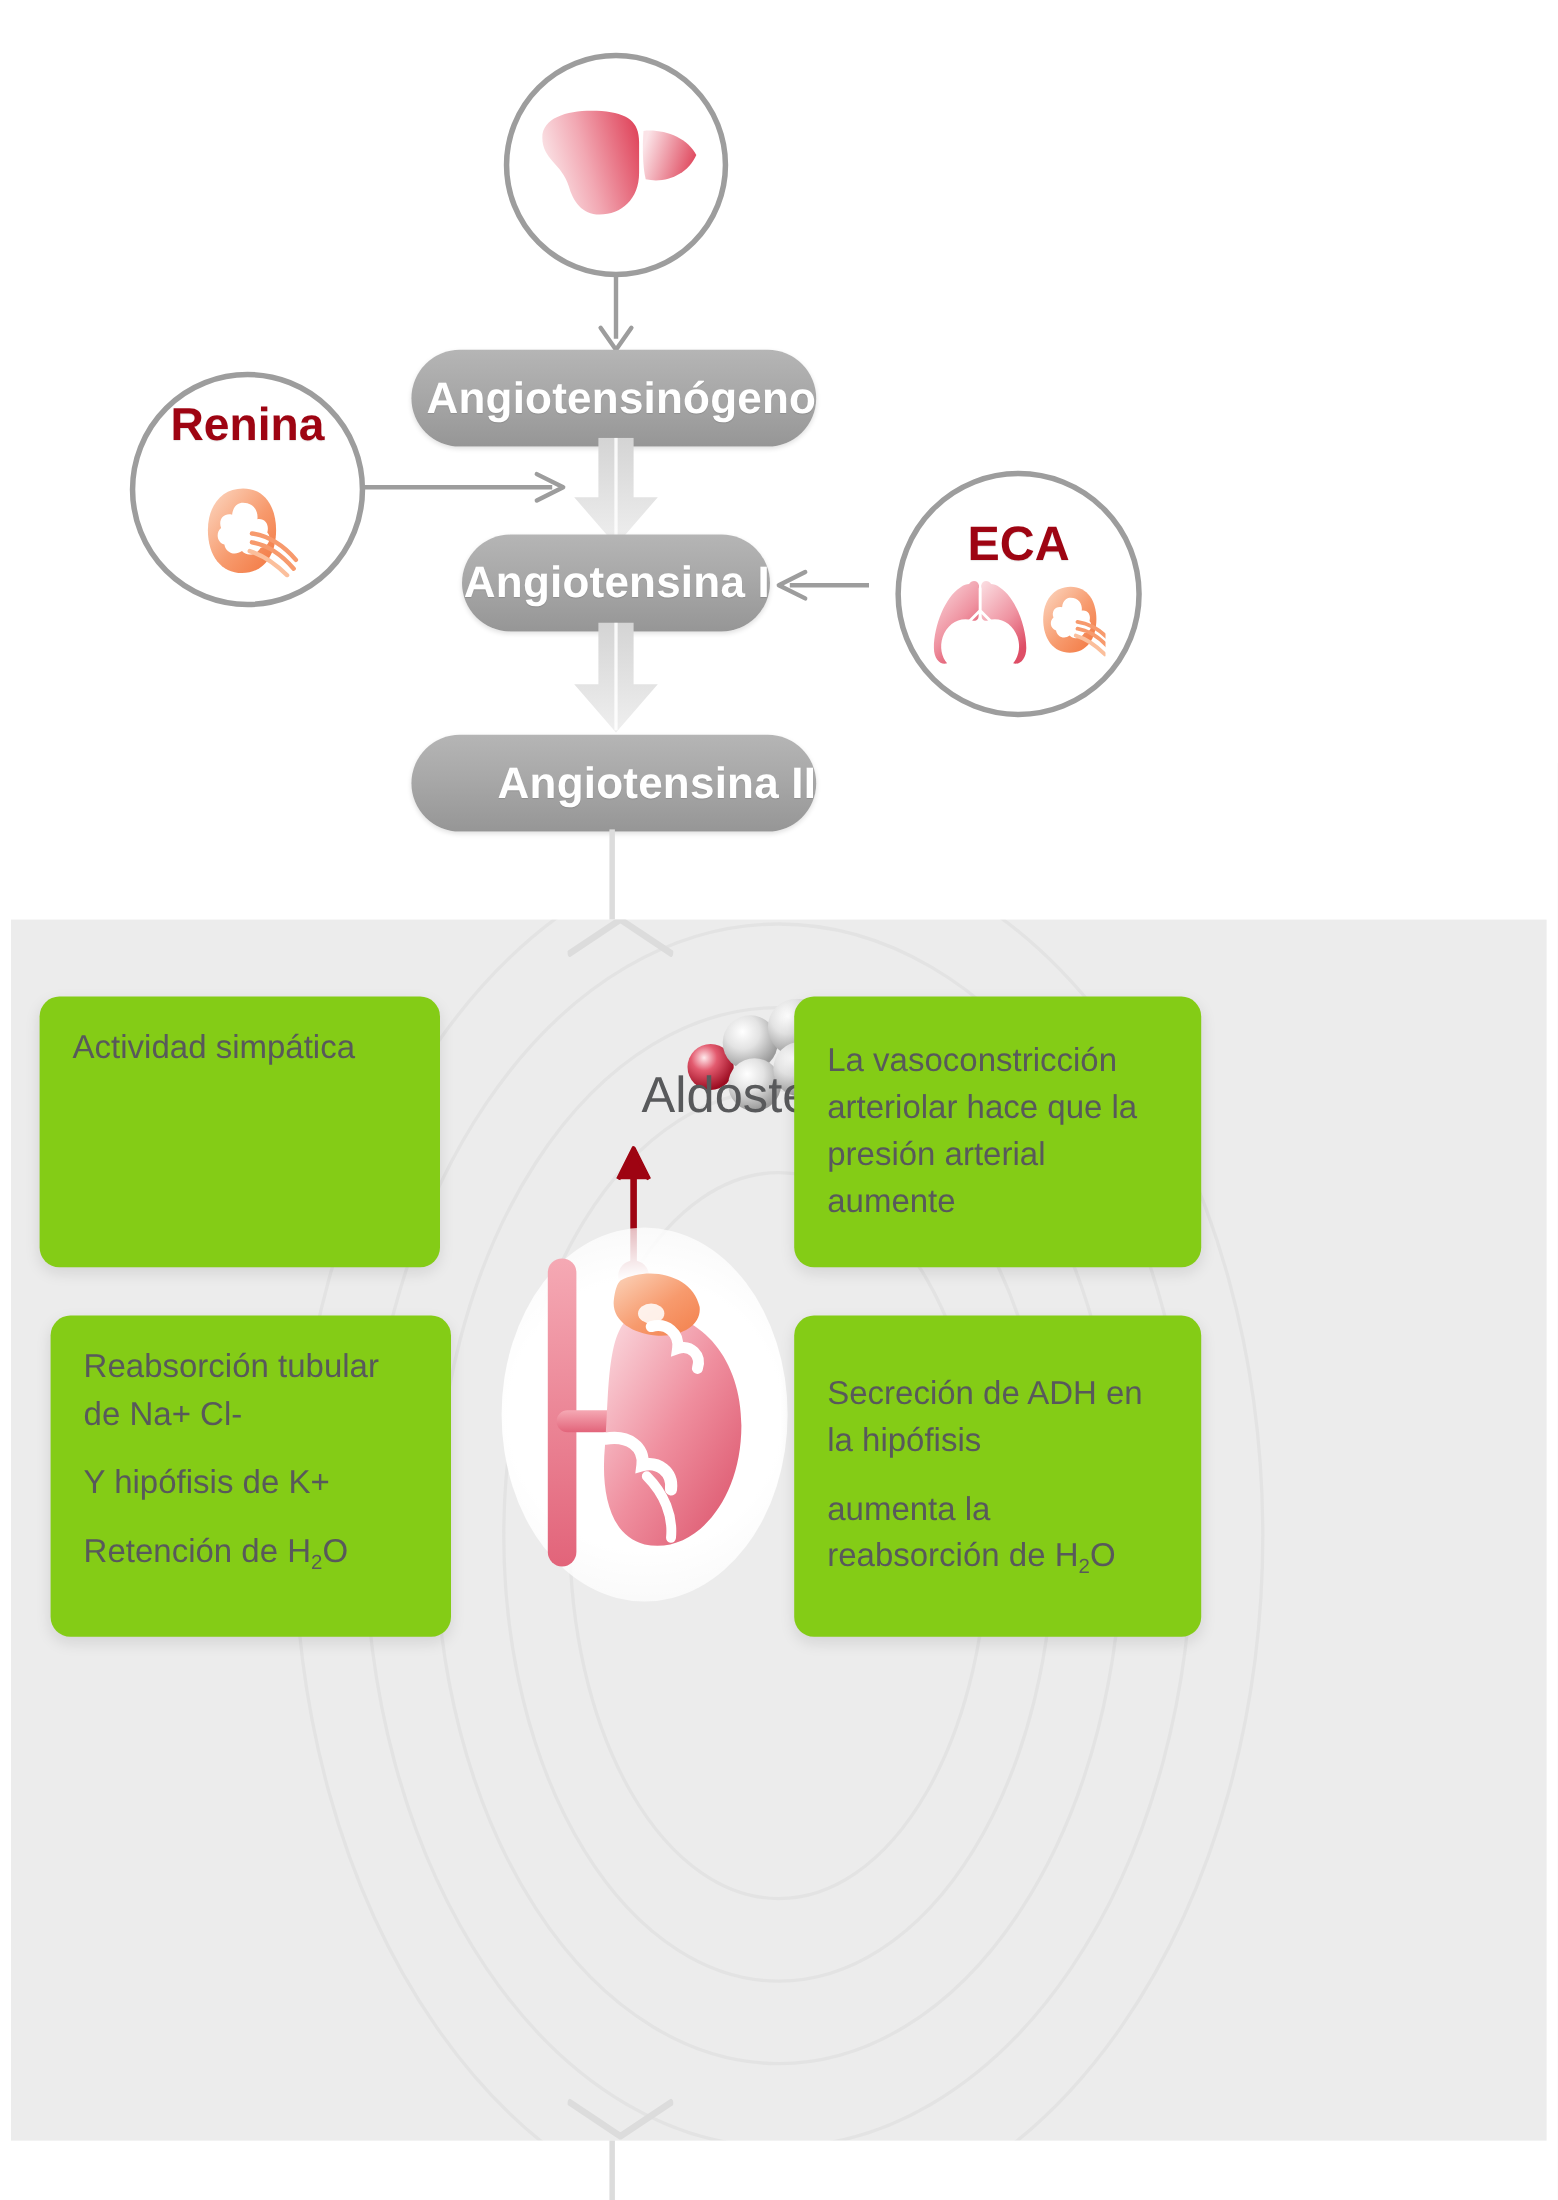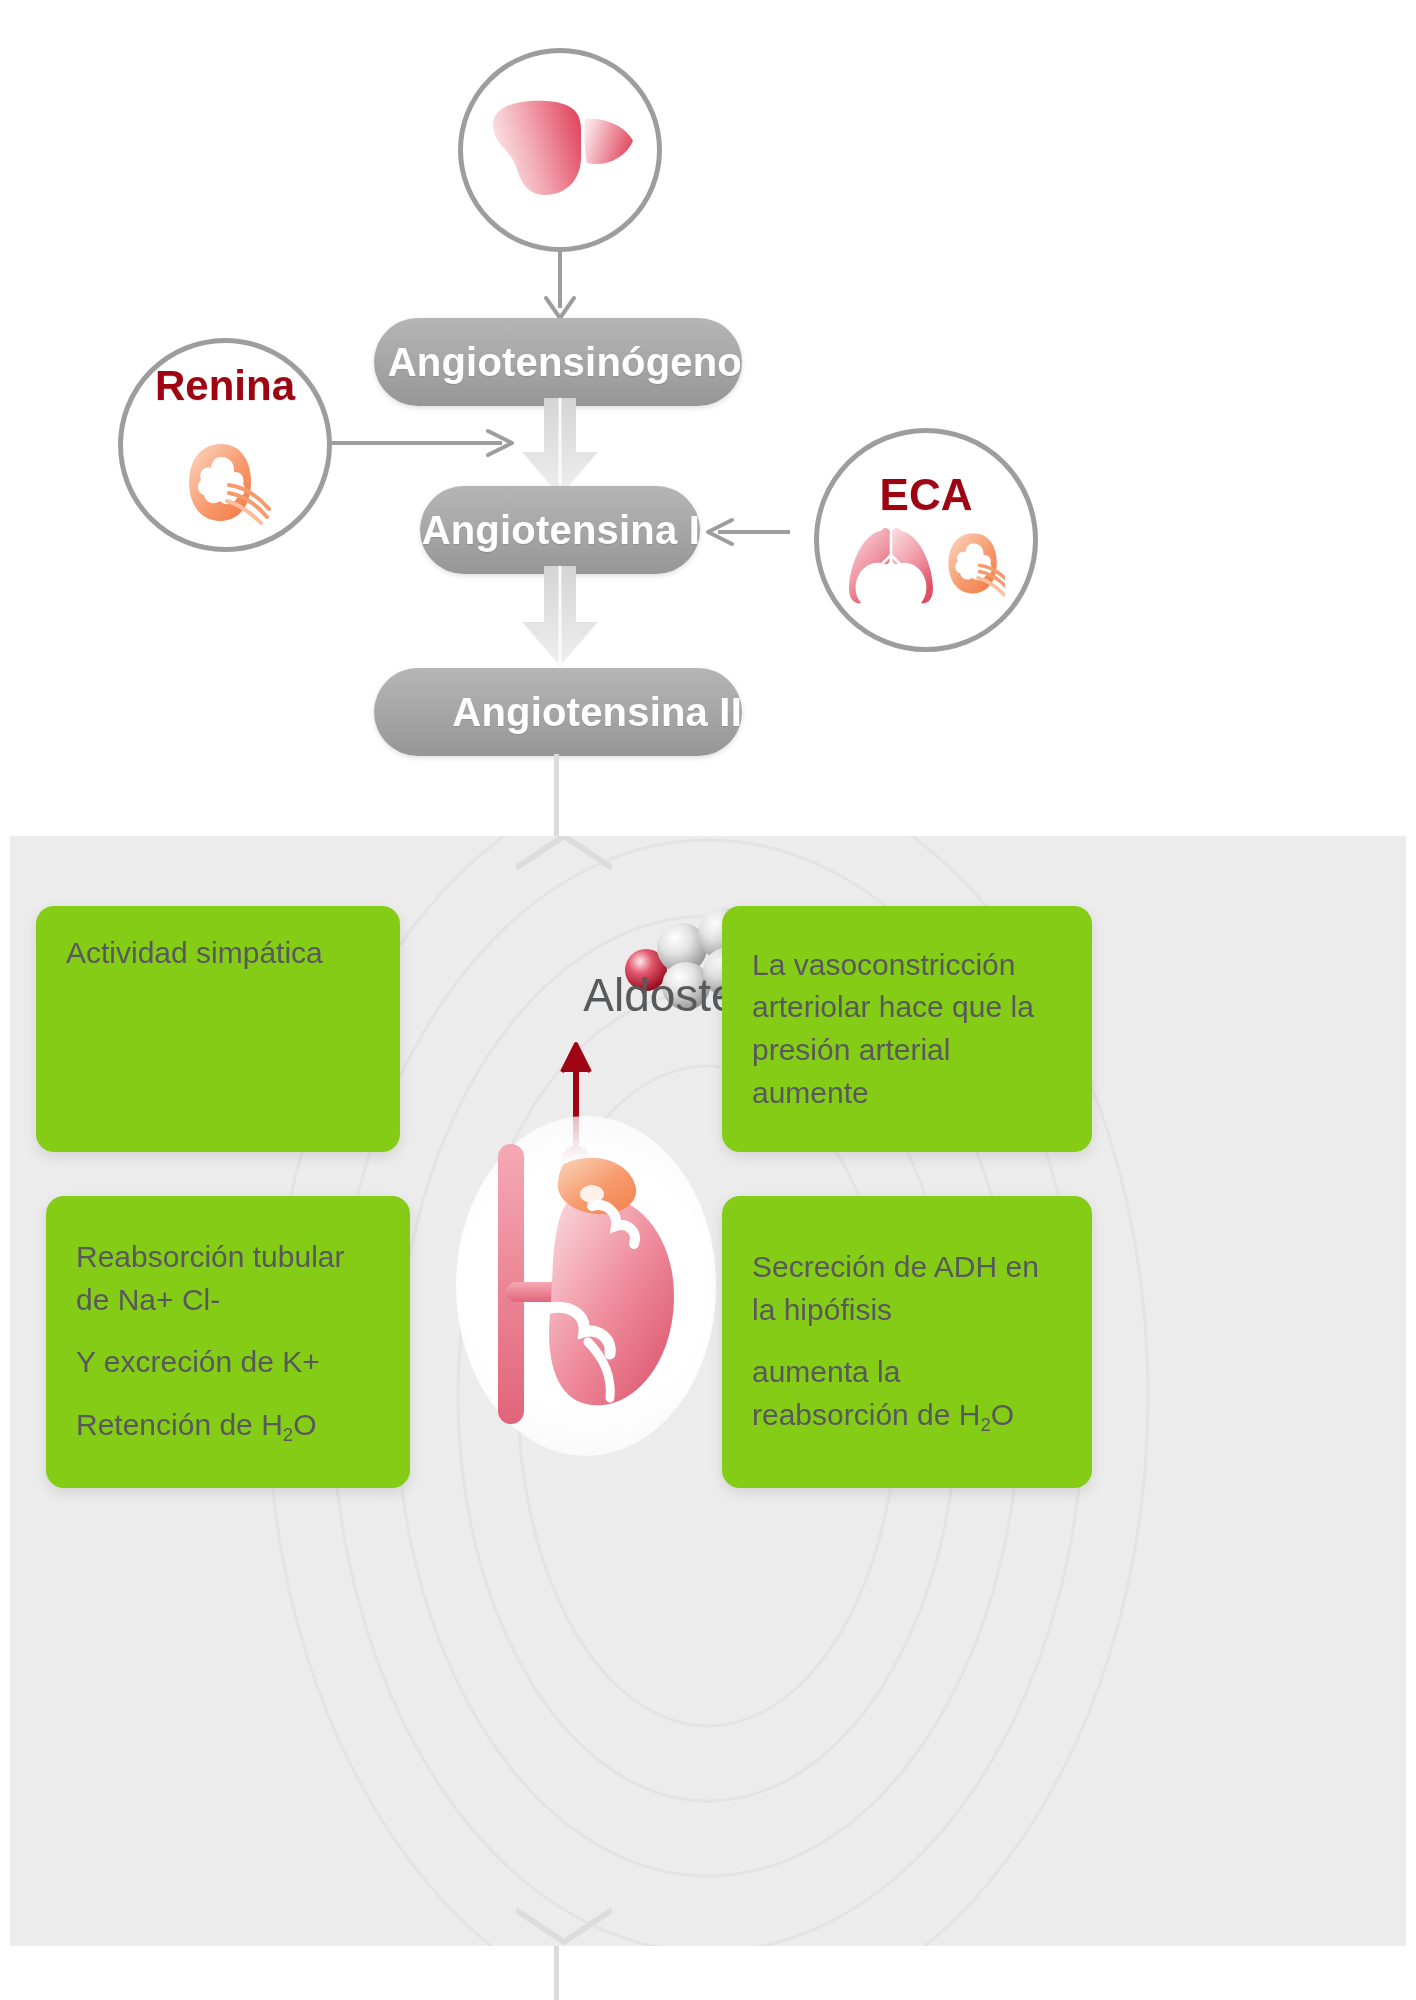--- a/index.html
+++ b/index.html
@@ -276,23 +276,23 @@
     </svg>
 
     <div class="card" style="left:26px;top:70px;width:364px;height:246px;display:flex;align-items:flex-start;">
       <p>Actividad simpática</p>
     </div>
 
     <div class="card" style="left:712px;top:70px;width:370px;height:246px;display:flex;align-items:center;">
       <p>La vasoconstricción arteriolar hace que la presión arterial aumente</p>
     </div>
 
-    <div class="card" style="left:36px;top:360px;width:364px;height:292px;display:flex;flex-direction:column;justify-content:center;">
+    <div class="card" style="left:36px;top:360px;width:364px;height:292px;display:flex;flex-direction:column;">
       <p>Reabsorción tubular de Na+ Cl-</p>
-      <p>Y excreción de K+</p>
+      <p>Y hipófisis de K+</p>
       <p>Retención de H<sub>2</sub>O</p>
     </div>
 
     <div class="card" style="left:712px;top:360px;width:370px;height:292px;display:flex;flex-direction:column;justify-content:center;">
       <p>Secreción de ADH en la hipófisis</p>
       <p>aumenta la reabsorción de H<sub>2</sub>O</p>
     </div>
 
   </div>
 

